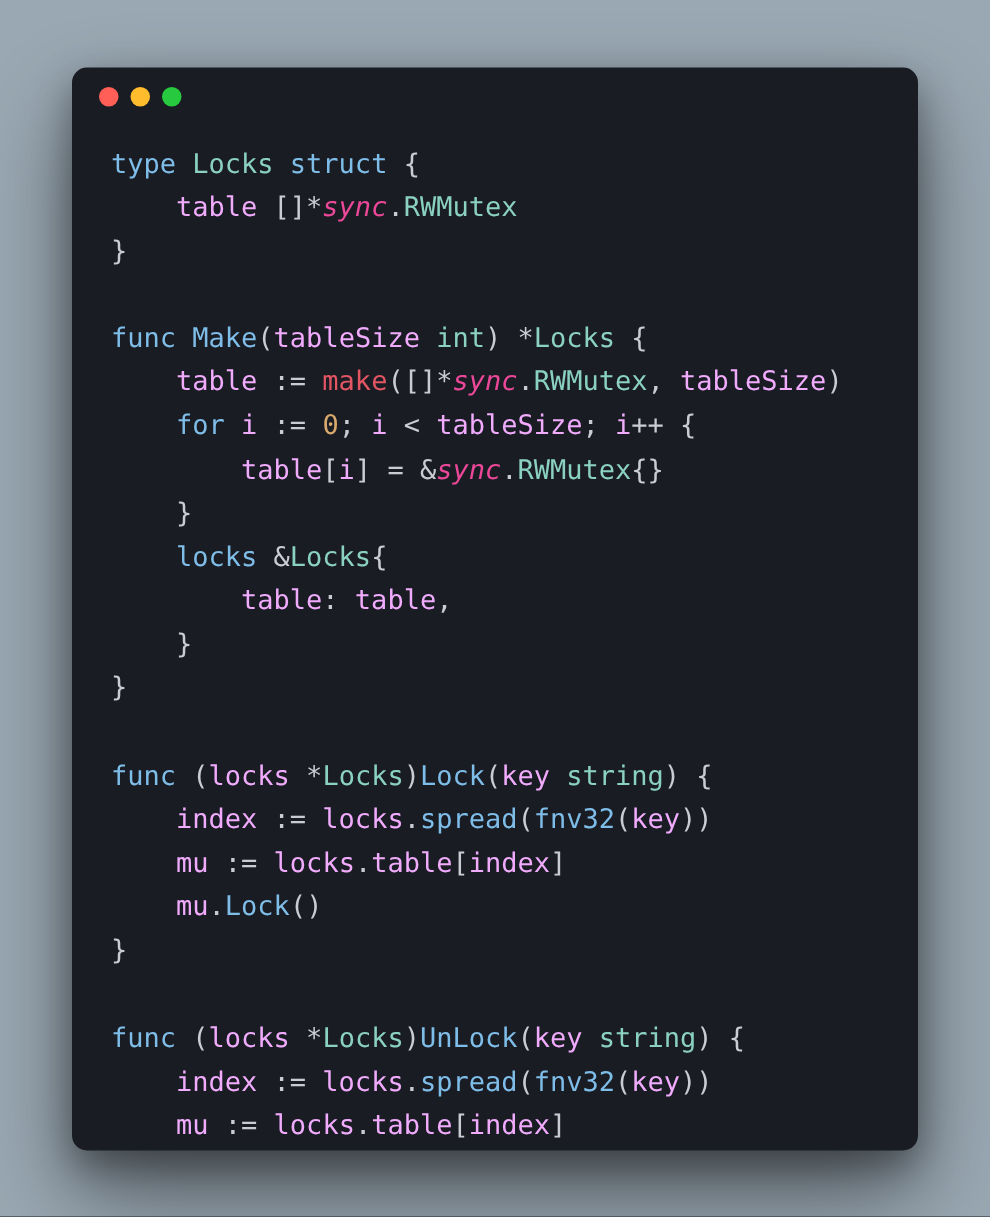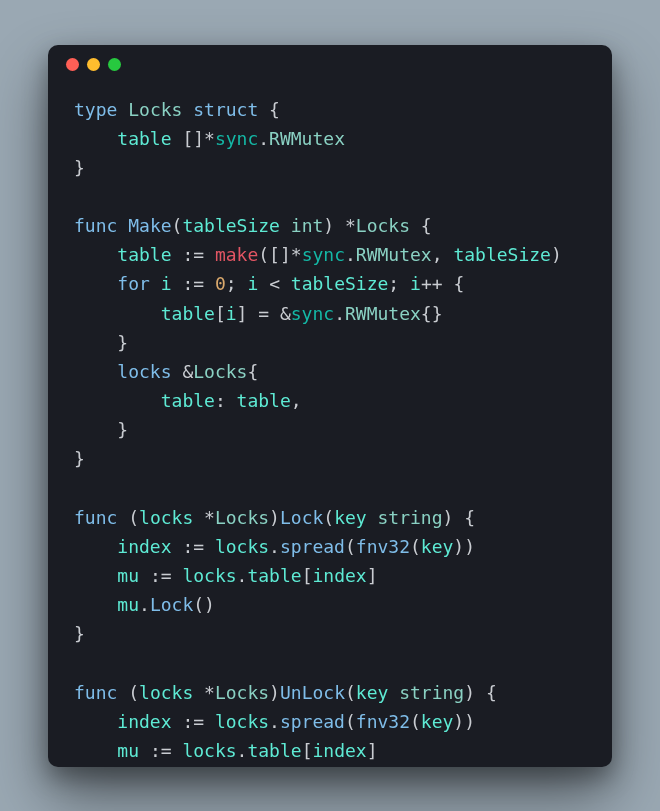--- a/index.html
+++ b/index.html
@@ -37,23 +37,23 @@
   .dot.green  { background: #27c93f; }
   .code {
     padding: 10px 26px 26px 26px;
     font-size: 18px;
     line-height: 1.62;
     white-space: pre;
     color: #c9ccd1;
   }
   .kw   { color: #7fbde9; }   
   .typ  { color: #8ad1c3; }   
-  .fld  { color: #5eead4; }   
+  .fld  { color: #f0abfc; }   
   .num  { color: #d9a86c; }
-  .pkg  { color: #14b8a6; }   
+  .pkg  { color: #ec4899; font-style: italic; }   
   .bltn { color: #e25563; }   
   .fn   { color: #7fbde9; }
 </style>
 </head>
 <body>
 
 <div class="window">
   <div class="titlebar">
     <div class="dot red"></div>
     <div class="dot yellow"></div>

